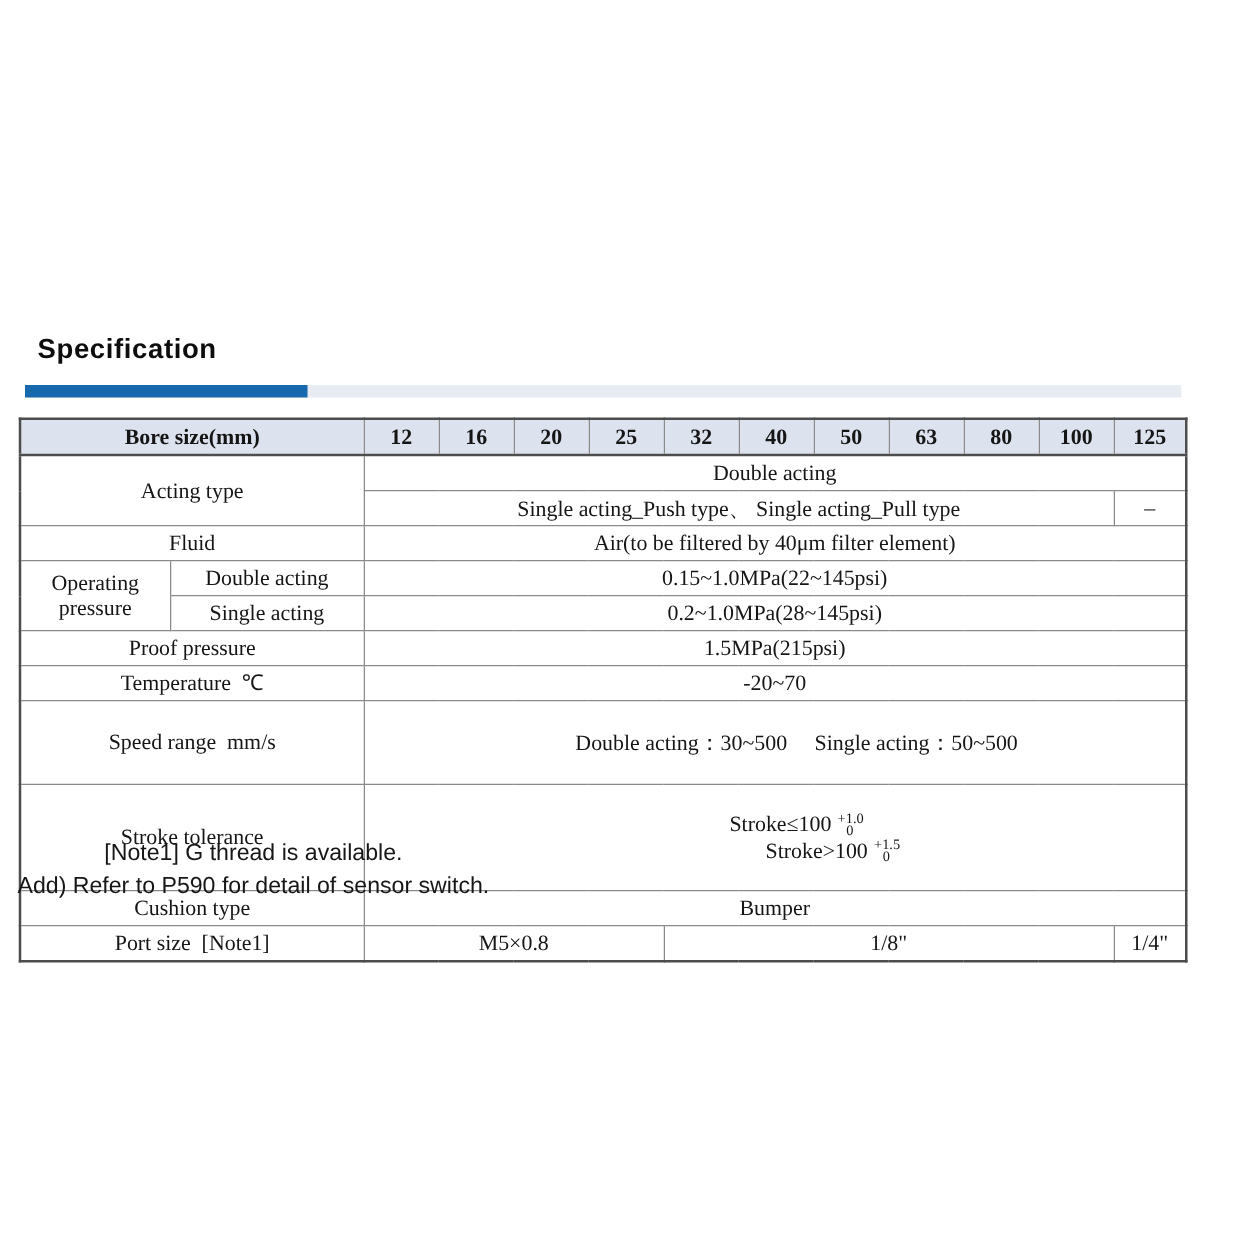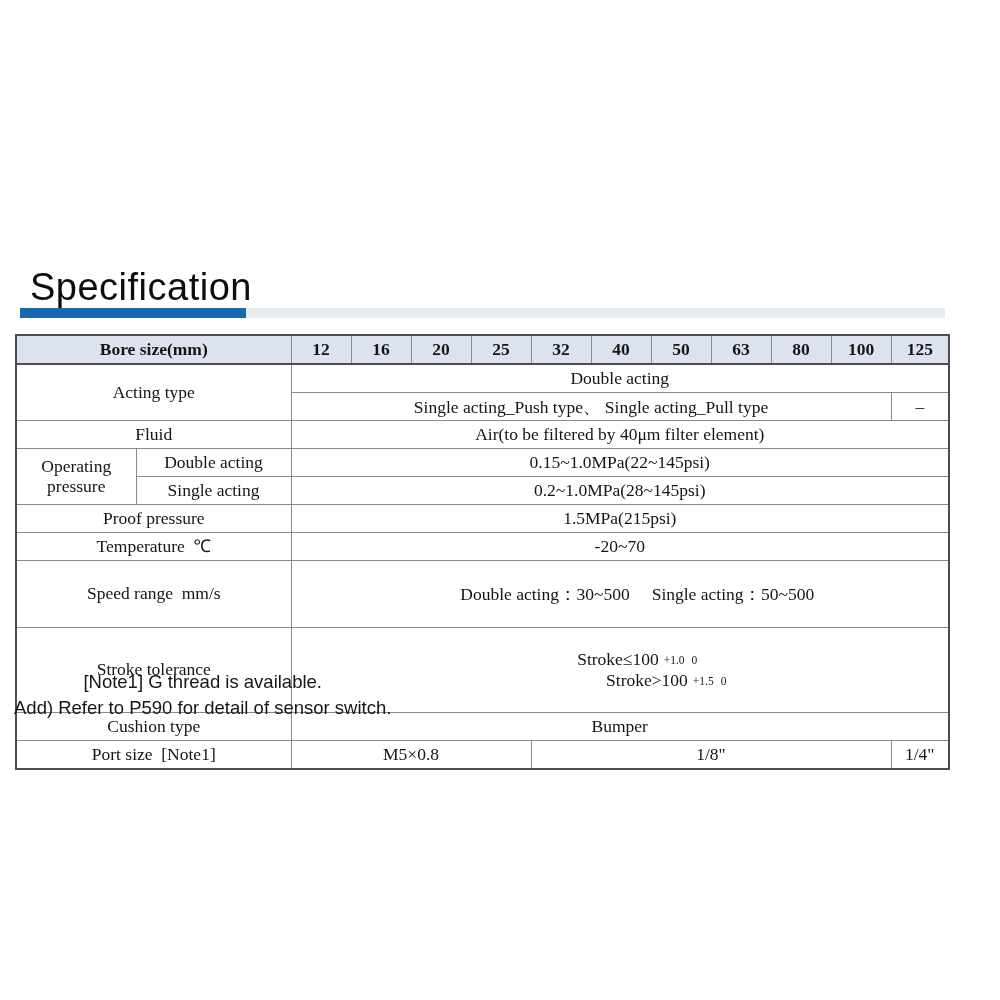--- a/index.html
+++ b/index.html
@@ -11,21 +11,21 @@
     --text_color:#151515;
   }
   html,body{margin:0;padding:0;}
   body{
     width:1000px;height:1000px;background:#ffffff;position:relative;
     font-family:"Liberation Sans","DejaVu Sans",sans-serif;color:var(--text_color);
     overflow:hidden;
   }
   .page-title{
     position:absolute;left:30px;top:266px;
-    font-size:38px;font-weight:normal;color:#0d0d0d;letter-spacing:0.5px;
+    font-size:22px;font-weight:bold;color:#0d0d0d;letter-spacing:0.5px;
   }
   .title-bar{
     position:absolute;left:20px;top:308px;width:925px;height:10px;
     background:var(--accent_light);
   }
   .title-bar-accent{
     position:absolute;left:0;top:0;width:226px;height:10px;
     background:var(--accent_blue);
   }
   table.spec{
@@ -40,21 +40,21 @@
   }
   table.spec{border:2px solid var(--border_dark);}
   tr.hdr td{
     background:var(--header_bg);font-weight:bold;
     border-bottom:2px solid var(--border_dark);
   }
   td.lbl{text-align:left;padding-left:7px;line-height:1.1;}
   td.sublbl{text-align:left;padding-left:6px;}
   .tolgroup{display:inline-flex;align-items:center;}
   .tol{
-    display:inline-flex;flex-direction:row;align-items:flex-start;
+    display:inline-flex;flex-direction:column;align-items:flex-start;
     font-size:11.5px;line-height:10px;margin-left:5px;font-weight:normal;
   }
   .tol-bot{margin-left:7px;}
   .gap38{margin-left:58px;}
   .speedwrap{display:inline-flex;}
   .speed-gap{margin-left:22px;}
   .notes{
     position:absolute;left:14px;top:669px;font-size:18.5px;line-height:26px;
     color:#161616;
     text-align:center;

